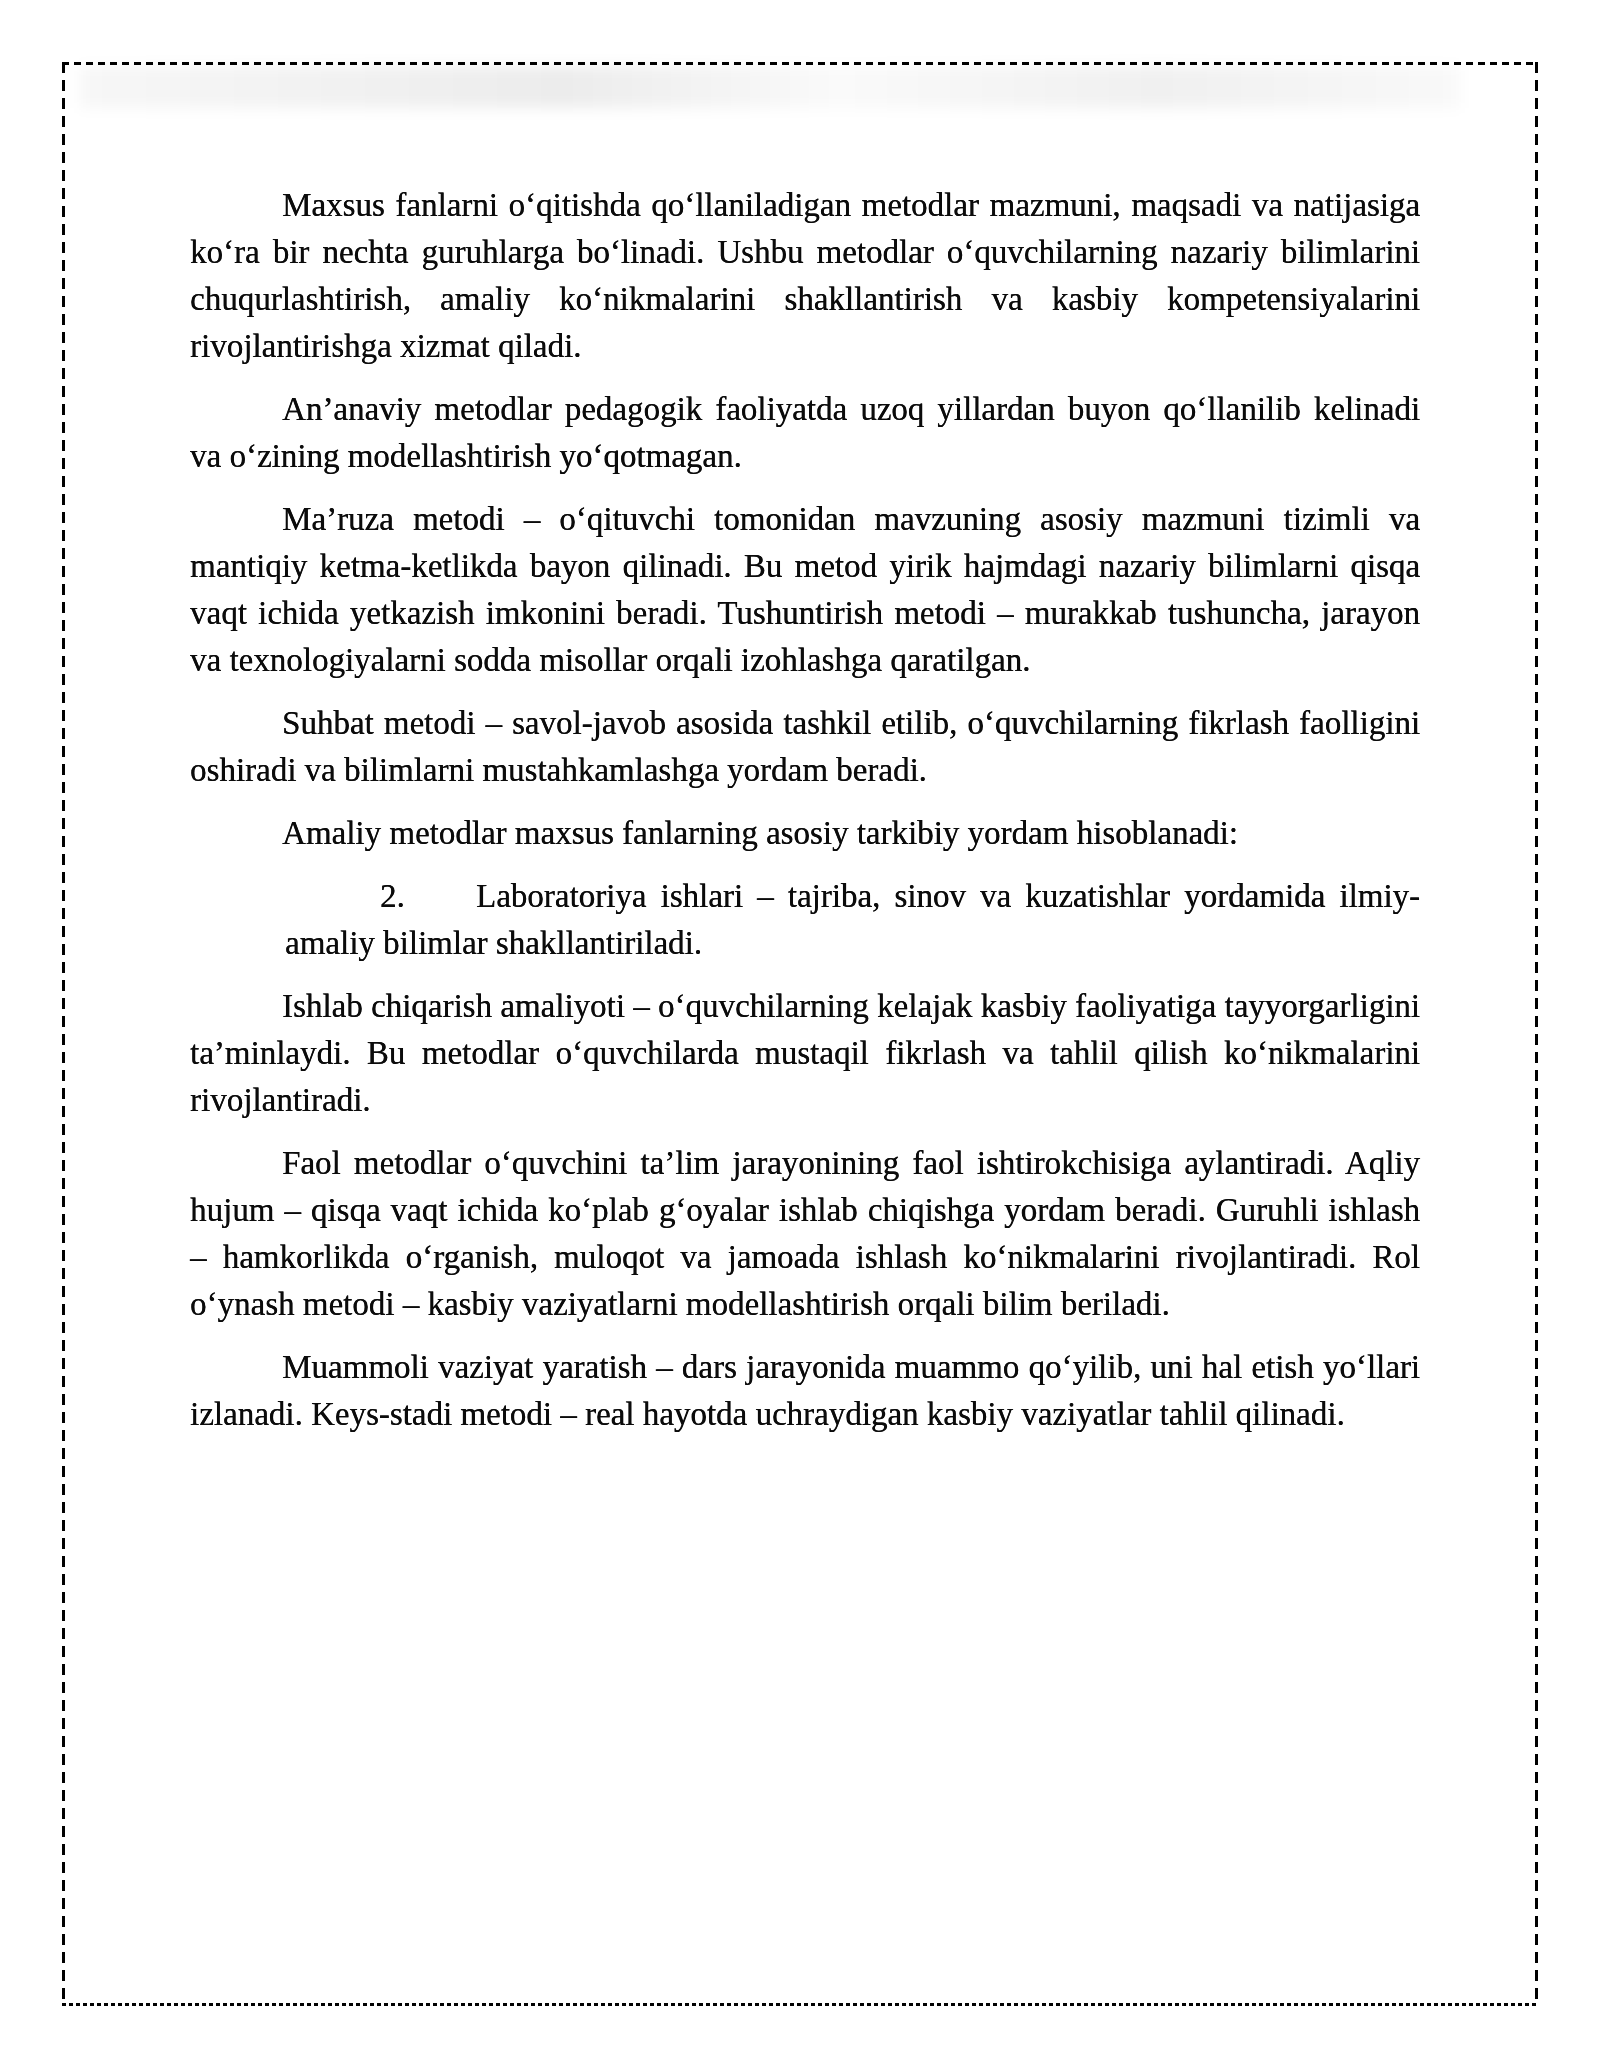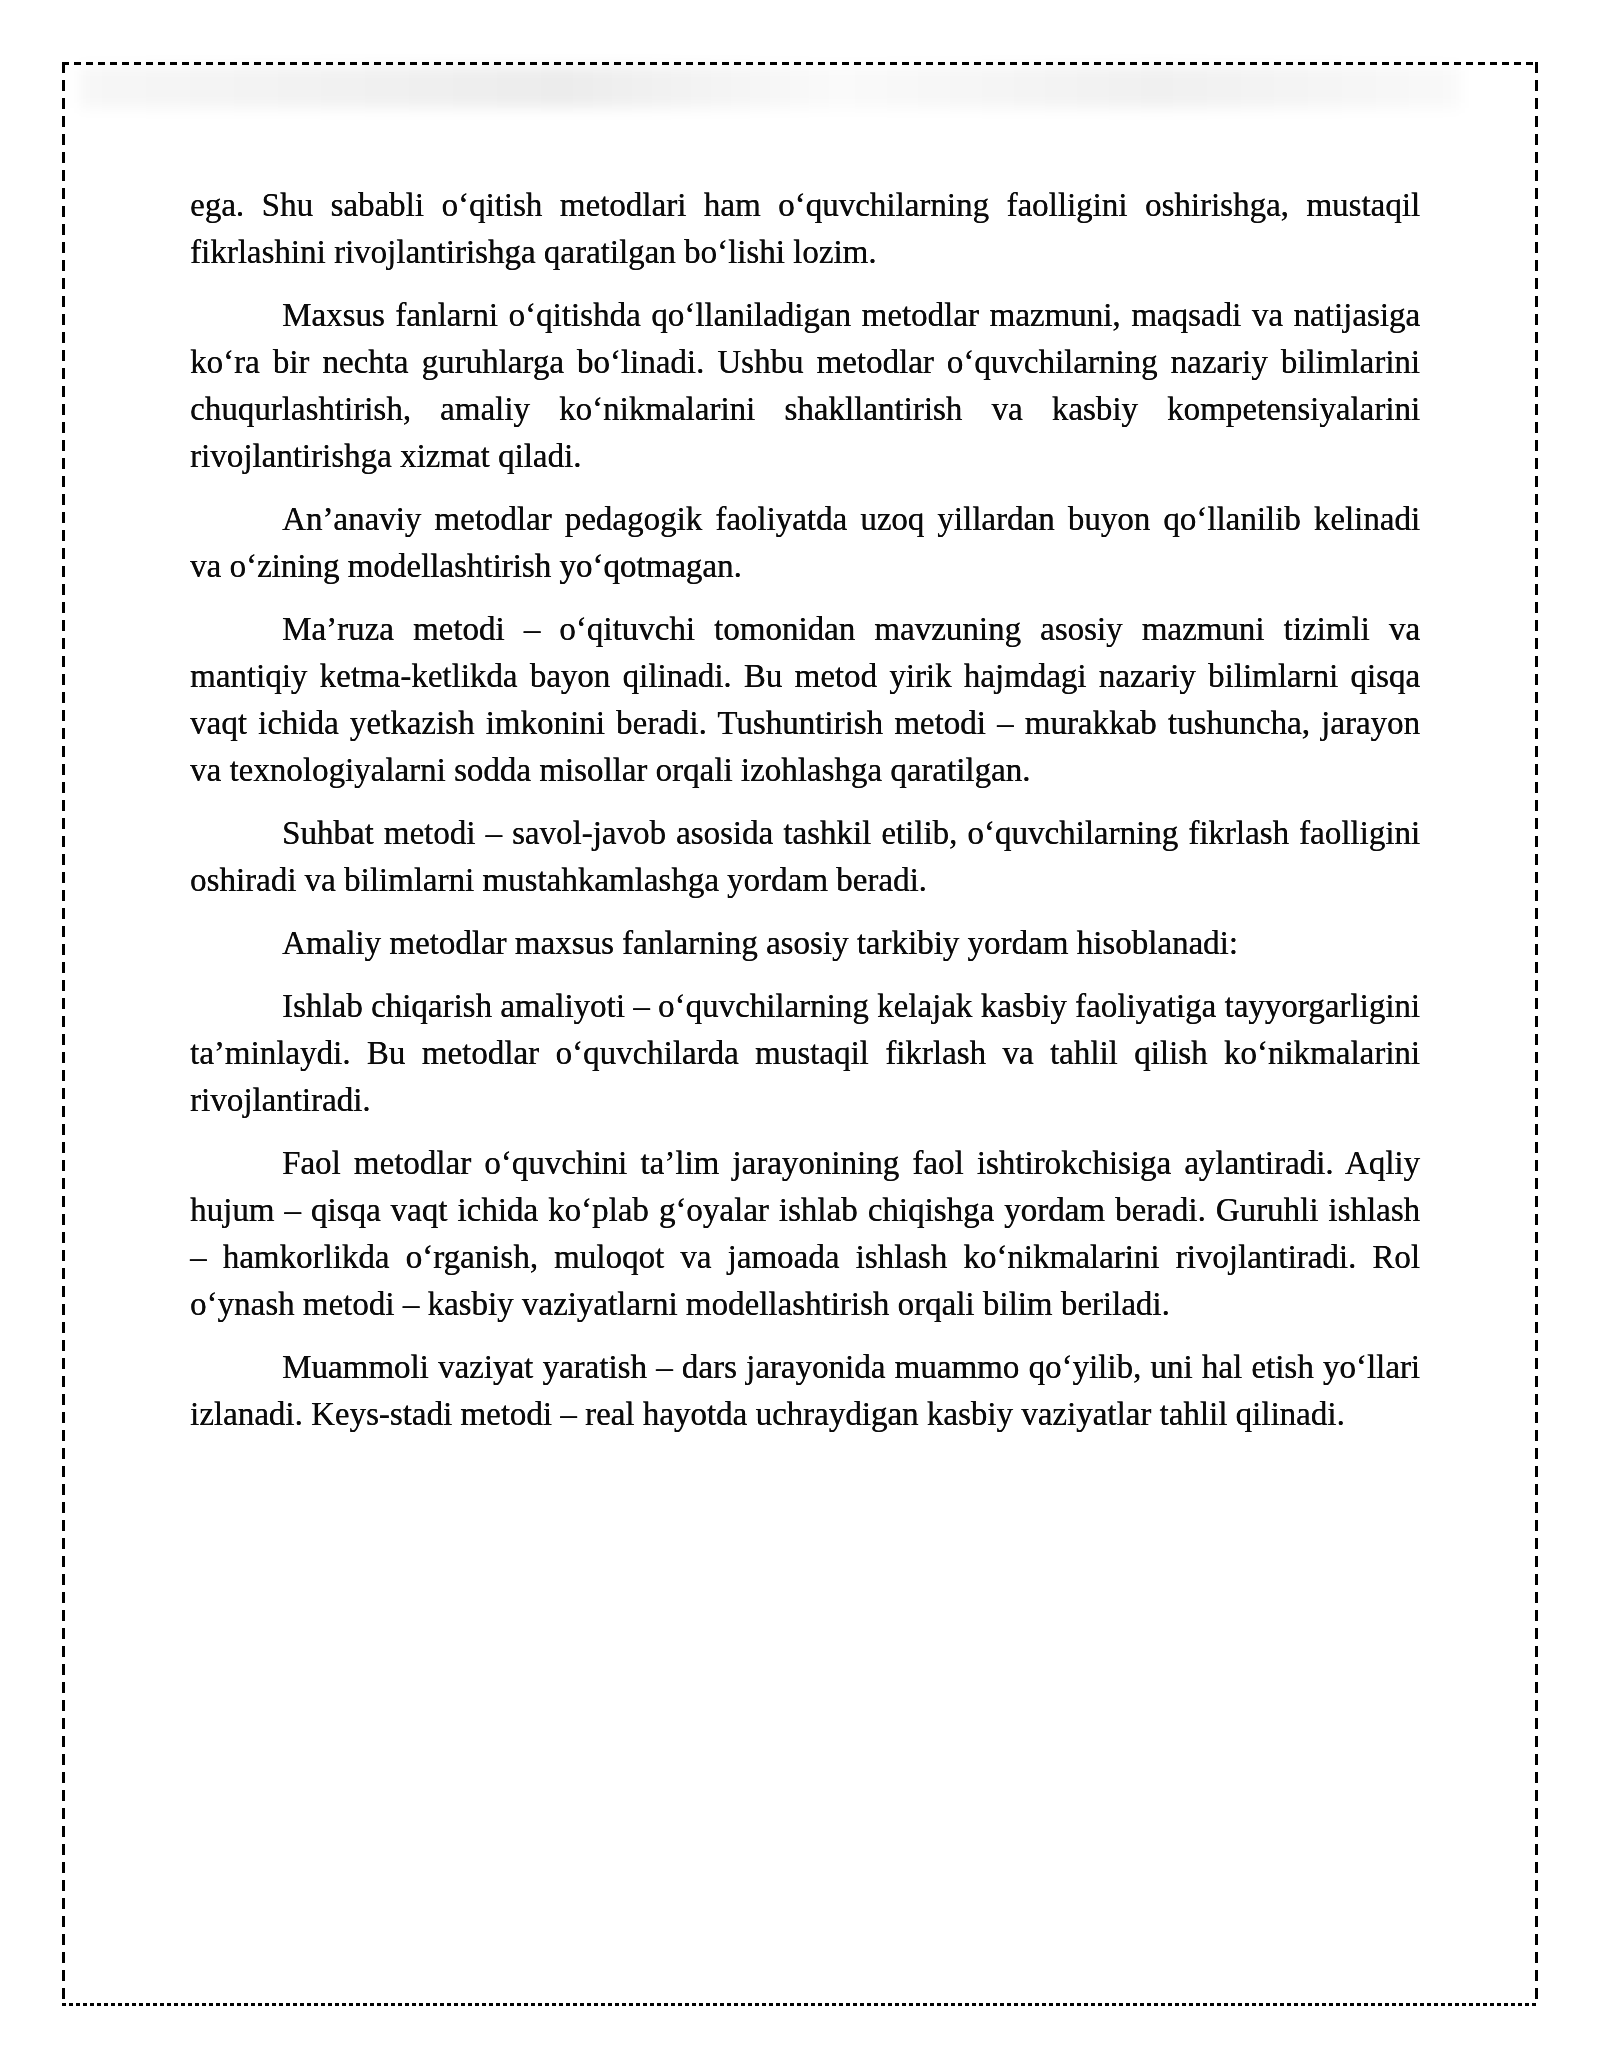--- a/index.html
+++ b/index.html
@@ -78,33 +78,33 @@
 <body>
 
 <div class="page">
   <div class="smudge"></div>
   <div class="edge edge-top"></div>
   <div class="edge edge-bottom"></div>
   <div class="edge edge-left"></div>
   <div class="edge edge-right"></div>
 
   <div class="content" id="content">
-  <p class="no-indent">ega. Shu sababli o‘qitish metodlari ham o‘quvchilarning faolligini oshirishga, mustaqil fikrlashini rivojlantirishga qaratilgan bo‘lishi lozim.</p>
 
   <p>Maxsus fanlarni o‘qitishda qo‘llaniladigan metodlar mazmuni, maqsadi va natijasiga ko‘ra bir nechta guruhlarga bo‘linadi. Ushbu metodlar o‘quvchilarning nazariy bilimlarini chuqurlashtirish, amaliy ko‘nikmalarini shakllantirish va kasbiy kompetensiyalarini rivojlantirishga xizmat qiladi.</p>
 
   <p>An’anaviy metodlar pedagogik faoliyatda uzoq yillardan buyon qo‘llanilib kelinadi va o‘zining modellashtirish yo‘qotmagan.</p>
 
   <p>Ma’ruza metodi – o‘qituvchi tomonidan mavzuning asosiy mazmuni tizimli va mantiqiy ketma-ketlikda bayon qilinadi. Bu metod yirik hajmdagi nazariy bilimlarni qisqa vaqt ichida yetkazish imkonini beradi. Tushuntirish metodi – murakkab tushuncha, jarayon va texnologiyalarni sodda misollar orqali izohlashga qaratilgan.</p>
 
   <p>Suhbat metodi – savol-javob asosida tashkil etilib, o‘quvchilarning fikrlash faolligini oshiradi va bilimlarni mustahkamlashga yordam beradi.</p>
 
   <p>Amaliy metodlar maxsus fanlarning asosiy tarkibiy yordam hisoblanadi:</p>
 
 
+  <p class="list"><span class="num">2.</span><span>Laboratoriya ishlari – tajriba, sinov va kuzatishlar yordamida ilmiy-amaliy bilimlar shakllantiriladi.</span></p>
 
   <p>Ishlab chiqarish amaliyoti – o‘quvchilarning kelajak kasbiy faoliyatiga tayyorgarligini ta’minlaydi. Bu metodlar o‘quvchilarda mustaqil fikrlash va tahlil qilish ko‘nikmalarini rivojlantiradi.</p>
 
   <p>Faol metodlar o‘quvchini ta’lim jarayonining faol ishtirokchisiga aylantiradi. Aqliy hujum – qisqa vaqt ichida ko‘plab g‘oyalar ishlab chiqishga yordam beradi. Guruhli ishlash – hamkorlikda o‘rganish, muloqot va jamoada ishlash ko‘nikmalarini rivojlantiradi. Rol o‘ynash metodi – kasbiy vaziyatlarni modellashtirish orqali bilim beriladi.</p>
 
   <p>Muammoli vaziyat yaratish – dars jarayonida muammo qo‘yilib, uni hal etish yo‘llari izlanadi. Keys-stadi metodi – real hayotda uchraydigan kasbiy vaziyatlar tahlil qilinadi.</p>
 </div>
 </div>
 
 </body></html>

